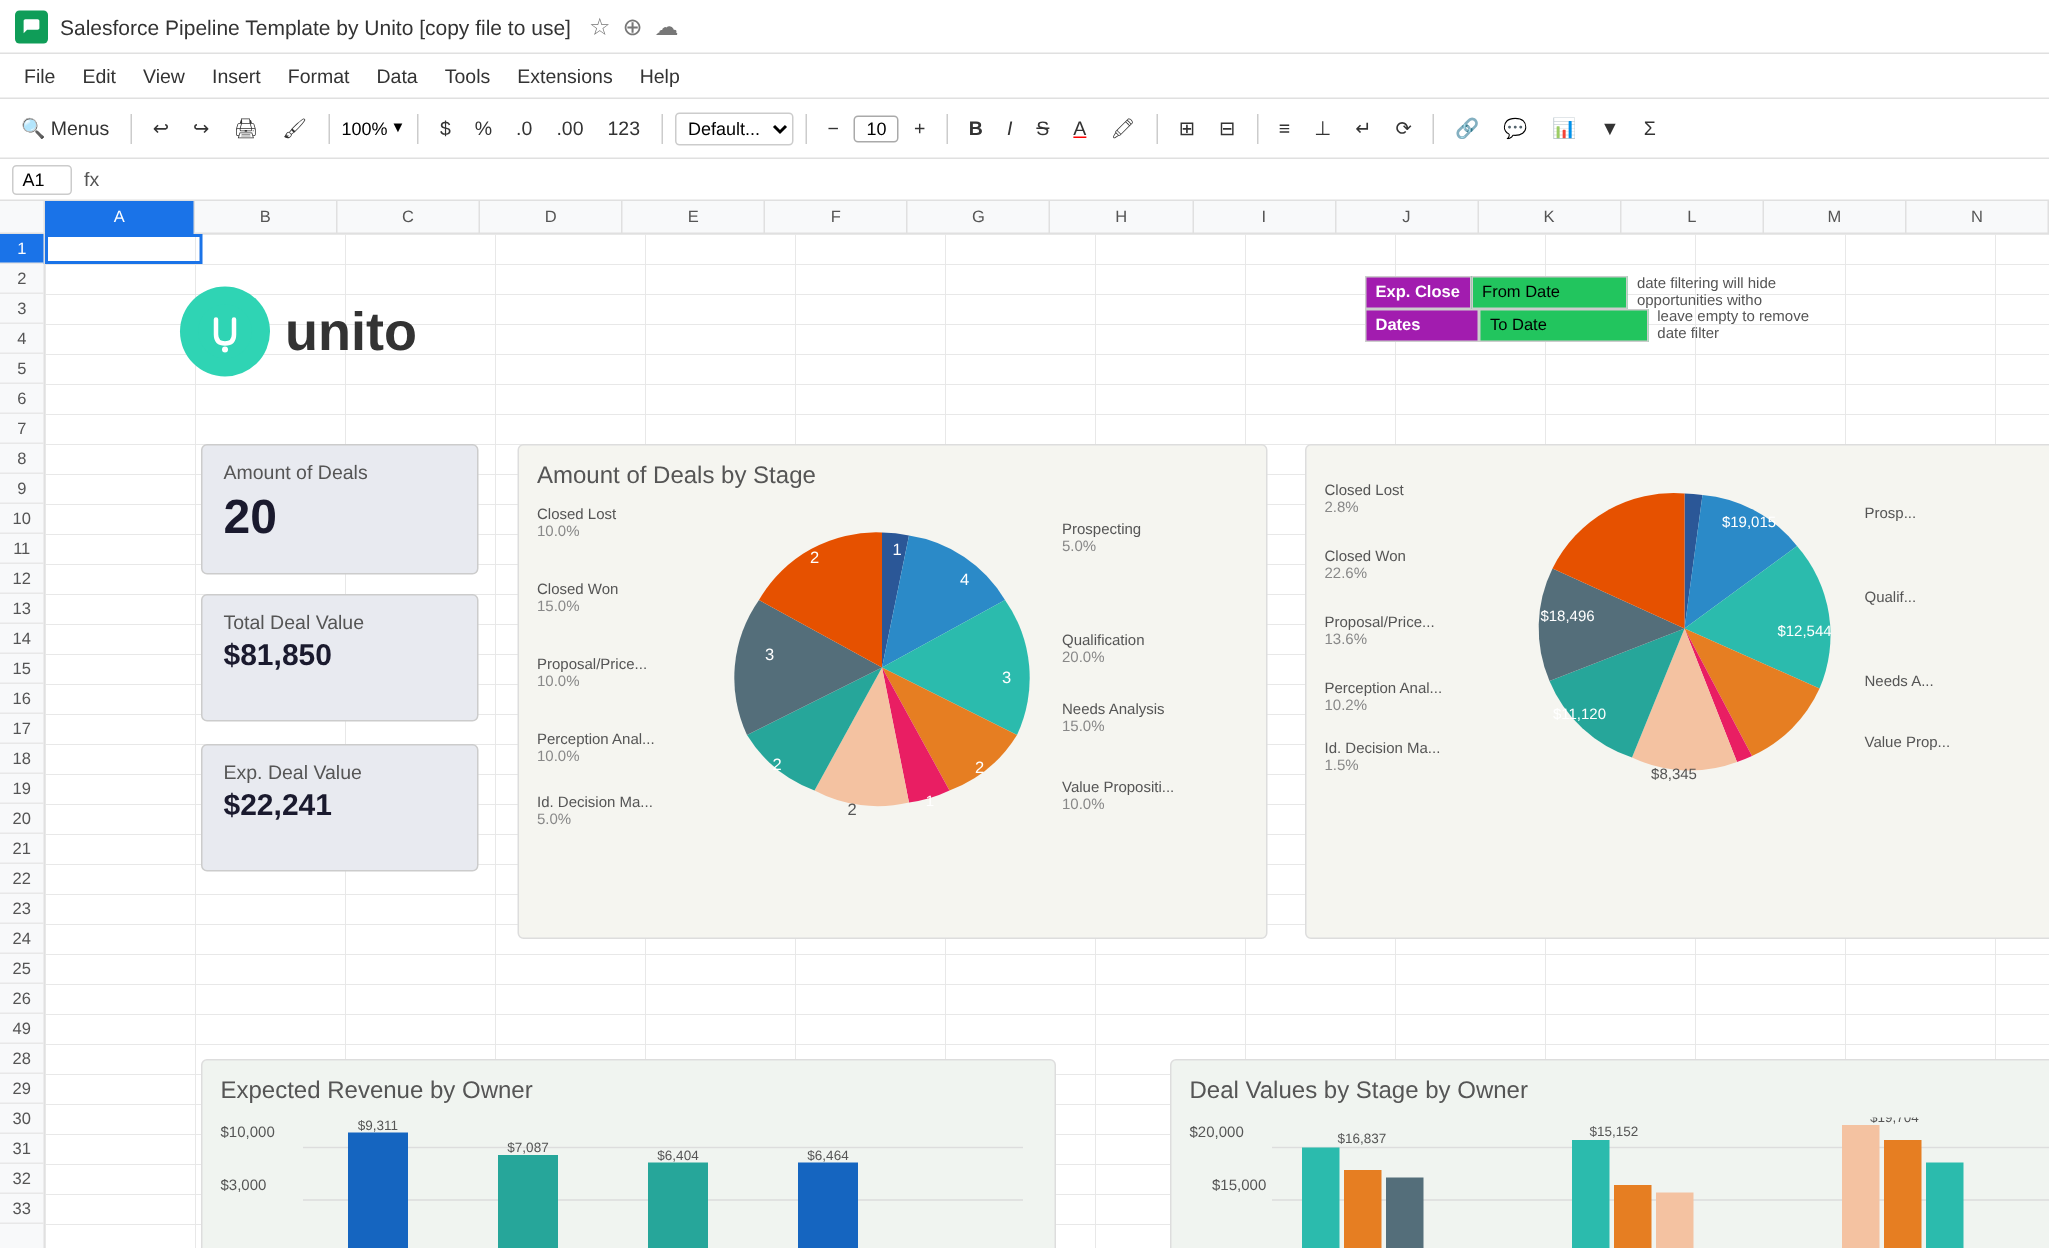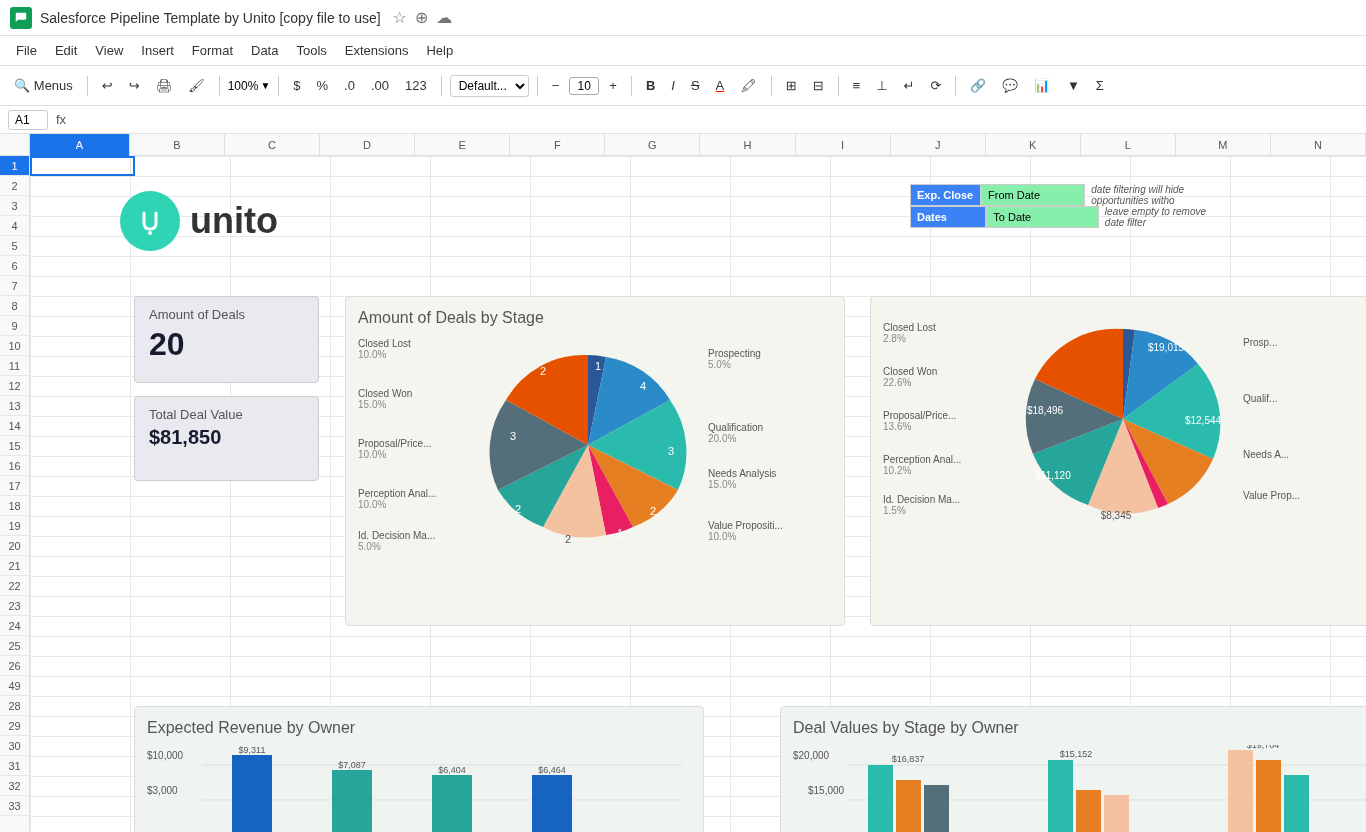--- a/index.html
+++ b/index.html
@@ -163,30 +163,30 @@
     
     .date-filter-box {
       position: absolute;
       top: 28px; left: 880px;
       width: 300px;
     }
     .date-filter-row {
       display: flex; align-items: center; height: 22px;
     }
     .date-label-cell {
-      background: #3b82f6; color: white; font-size: 11px; font-weight: bold;
+      background: #a21caf; color: white; font-size: 11px; font-weight: bold;
       padding: 2px 6px; width: 100px; height: 22px; display: flex; align-items: center;
       border: 1px solid #ccc;
     }
     .date-value-cell {
-      background: #86efac; font-size: 11px;
+      background: #22c55e; font-size: 11px;
       padding: 2px 6px; width: 150px; height: 22px; display: flex; align-items: center;
       border: 1px solid #ccc;
     }
-    .date-note { font-size: 10px; color: #555; margin-left: 6px; max-width: 250px; font-style: italic; }
+    .date-note { font-size: 10px; color: #555; margin-left: 6px; max-width: 250px; }
 
     
     .kpi-box {
       position: absolute;
       background: #e8eaf0;
       border: 1px solid #ccc;
       border-radius: 4px;
       padding: 10px 14px;
     }
     .kpi-label { font-size: 13px; color: #555; margin-bottom: 4px; }
@@ -391,20 +391,24 @@
       <div class="kpi-box" style="left:104px; top:140px; width:185px; height:87px;">
         <div class="kpi-label">Amount of Deals</div>
         <div class="kpi-value">20</div>
       </div>
 
       <div class="kpi-box" style="left:104px; top:240px; width:185px; height:85px;">
         <div class="kpi-label">Total Deal Value</div>
         <div class="kpi-value-large">$81,850</div>
       </div>
 
+      <div class="kpi-box" style="left:104px; top:340px; width:185px; height:85px;">
+        <div class="kpi-label">Exp. Deal Value</div>
+        <div class="kpi-value-large">$22,241</div>
+      </div>
 
       <div class="chart-box" style="left:315px; top:140px; width:500px; height:330px;">
         <div class="chart-title">Amount of Deals by Stage</div>
         <div style="display:flex; align-items:center; gap:10px;">
 
           <div style="font-size:10px; color:#555; width:110px;">
             <div style="margin-bottom:28px;">
               <span>Closed Lost</span><br>
               <span style="color:#888;">10.0%</span>
             </div>

